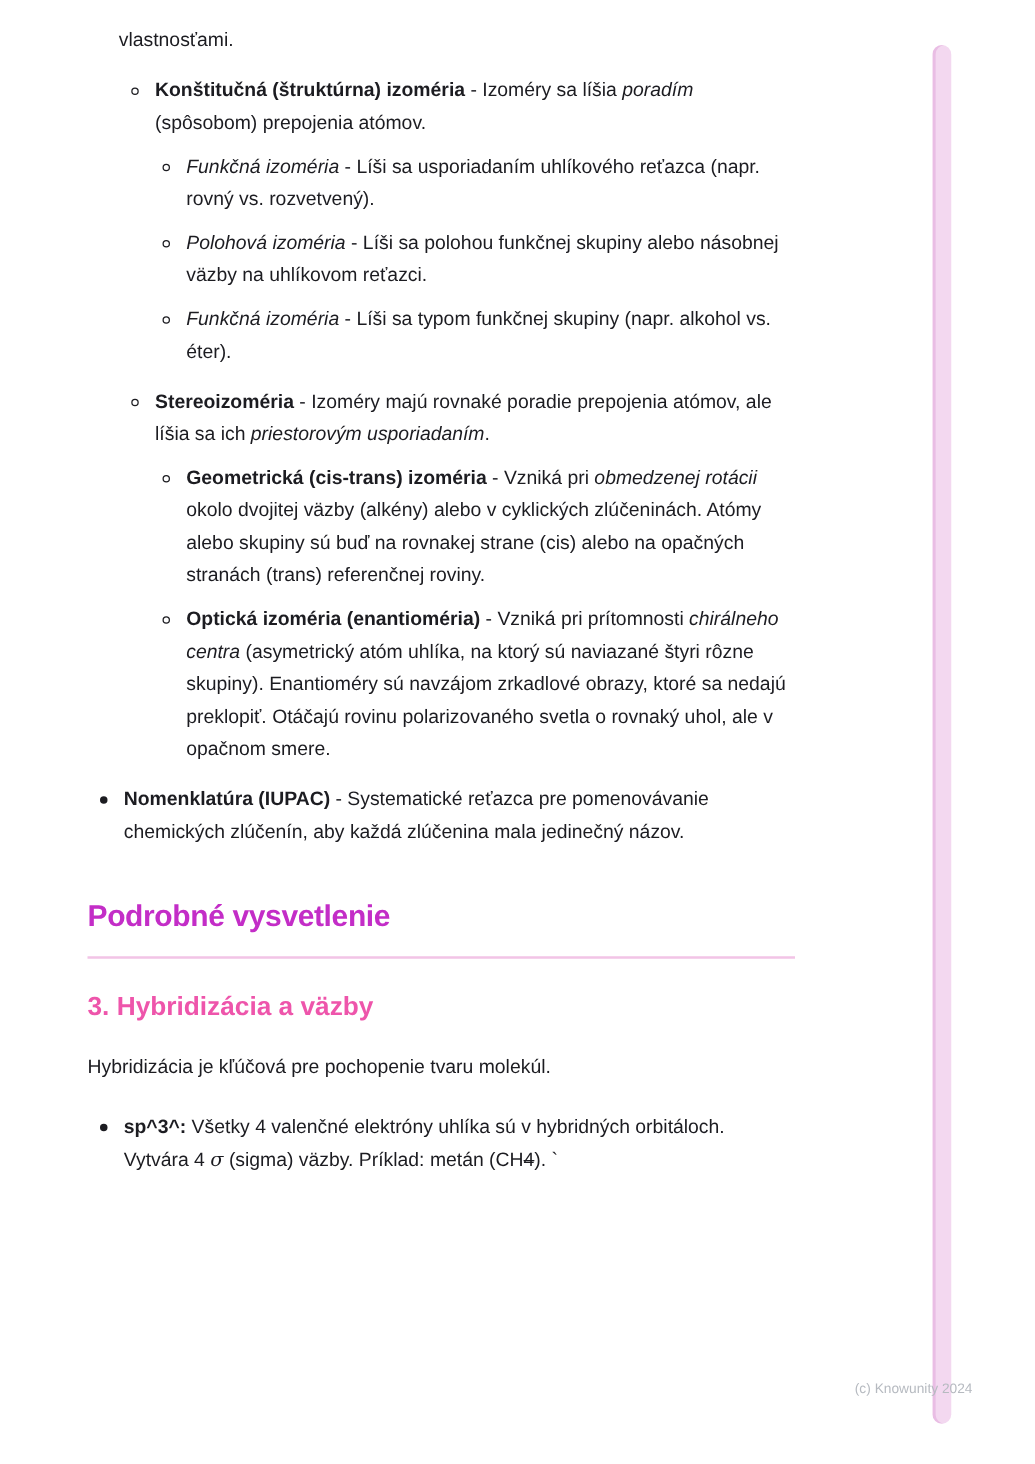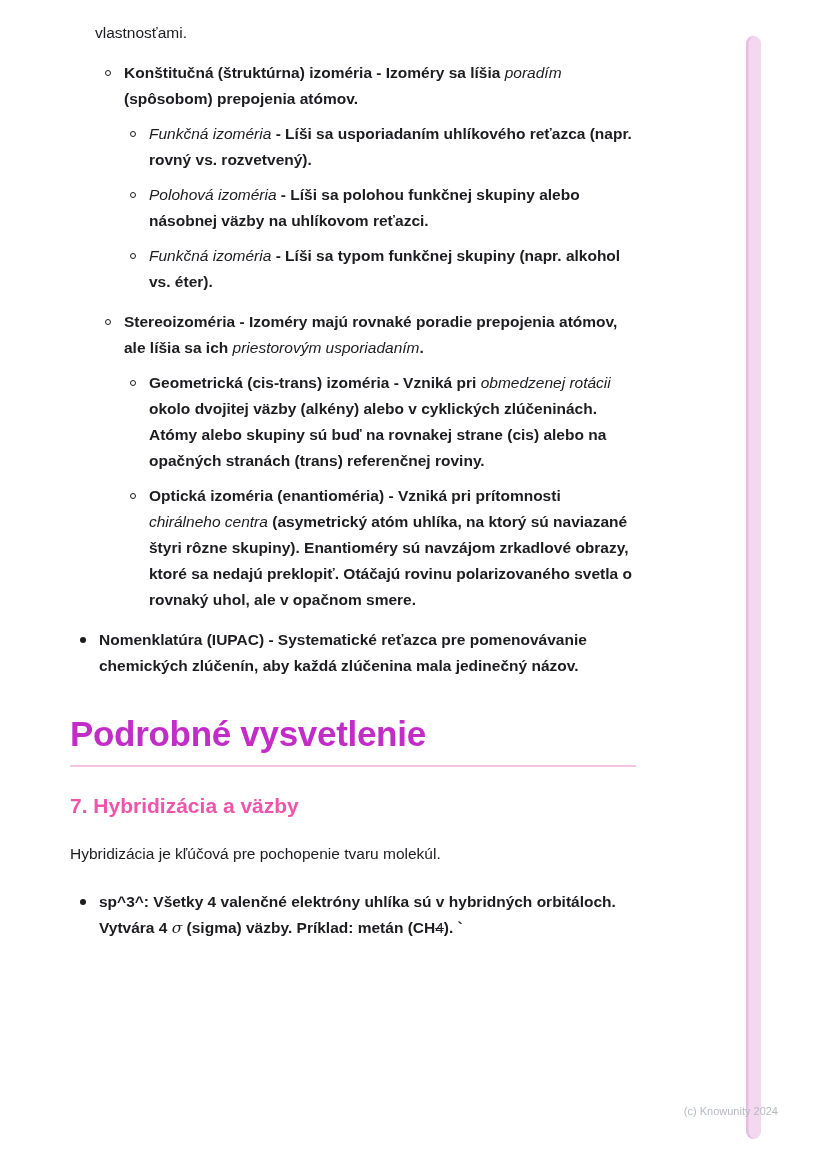--- a/index.html
+++ b/index.html
@@ -45,28 +45,28 @@
   .bullet.circle {
     width: 4px; height: 4px;
     border: 1.6px solid var(--text, #1c1c21);
     border-radius: 50%;
     background: transparent;
   }
   .level1 { margin-left: 10px; margin-top: 14px; }
   .level2 { margin-left: 35px; margin-top: 14px; }
   .level3 { margin-left: 60px; margin-top: 4px; }
   .li-text { flex: 1 1 auto; }
-  .seg-n { font-weight: bold; font-style: normal; }
+  .seg-n { font-weight: normal; font-style: normal; }
   .seg-b { font-weight: bold; }
   .seg-i { font-style: italic; }
   .seg-m { font-family: "DejaVu Serif", serif; font-style: italic; }
   .seg-s { text-decoration: line-through; }
   h1.section-heading {
     margin: 36px 0 12px 0;
-    font-size: 35px;
+    font-size: 24px;
     line-height: 38px;
     font-weight: bold;
     color: var(--heading, #c32dc7);
     letter-spacing: -0.3px;
   }
   hr.heading-rule {
     border: none;
     border-top: 2px solid var(--divider, #f2c4e6);
     margin: 0 0 26px 0;
     width: 100%;
@@ -142,21 +142,21 @@
         <div class="li level1">
           <span class="bullet disc"></span>
           <div class="li-text"><span class="seg-b">Nomenklatúra (IUPAC)</span><span class="seg-n"> - Systematické reťazca pre pomenovávanie chemických zlúčenín, aby každá zlúčenina mala jedinečný názov.</span></div>
         </div>
       </div>
 
     <h1 class="section-heading">Podrobné vysvetlenie</h1>
 
     <hr class="heading-rule">
 
-    <h2 class="sub-heading">7. Hybridizácia a väzby</h2>
+    <h2 class="sub-heading">3. Hybridizácia a väzby</h2>
 
     <p class="body-par">Hybridizácia je kľúčová pre pochopenie tvaru molekúl.</p>
 
     <div id="list-hybridization">
         <div class="li level1">
           <span class="bullet disc"></span>
           <div class="li-text"><span class="seg-b">sp^3^:</span><span class="seg-n"> Všetky 4 valenčné elektróny uhlíka sú v hybridných orbitáloch. Vytvára 4 </span><span class="seg-m">σ</span><span class="seg-n"> (sigma) väzby. Príklad: metán (CH</span><span class="seg-s">4</span><span class="seg-n">). `</span></div>
         </div>
       </div>
 

